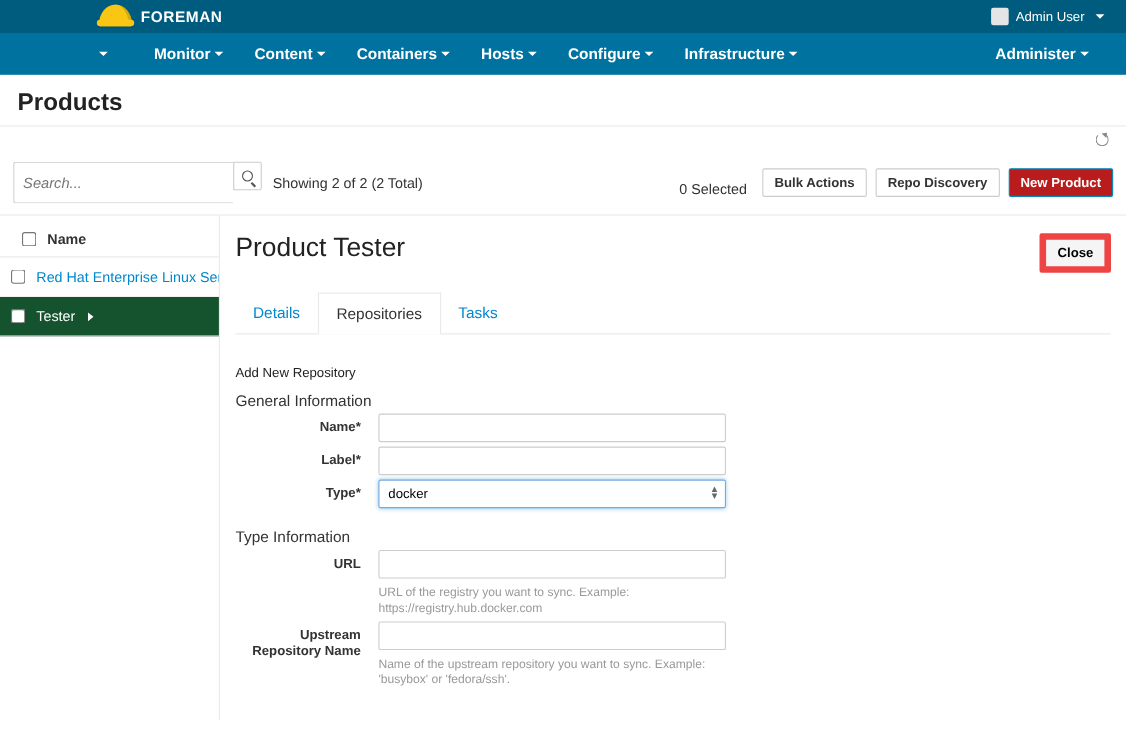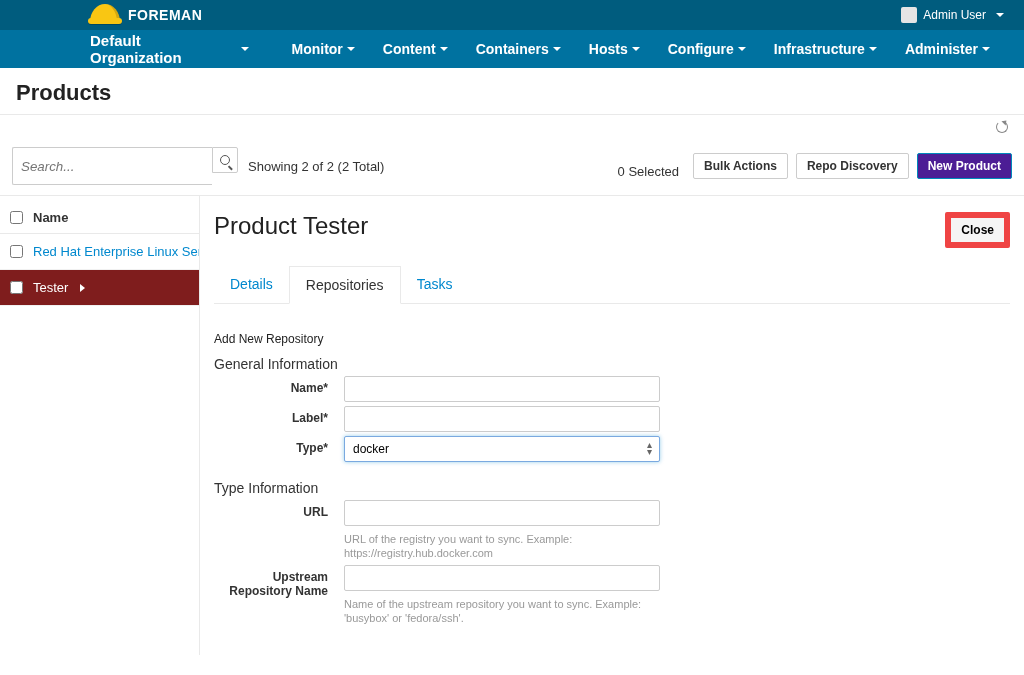--- a/index.html
+++ b/index.html
@@ -31,34 +31,34 @@
 
 .toolbar { display: flex; align-items: center; padding: 10px 12px; border-bottom: 1px solid #e9e9e9; gap: 10px; }
 .search-wrap { display: flex; }
 .search-input { width: 200px; height: 38px; padding: 2px 8px; font-style: italic; color: #999; border: 1px solid #ccc; border-right: none; border-radius: 2px 0 0 2px; }
 .search-btn { width: 26px; height: 26px; border: 1px solid #ccc; background: #fff; border-radius: 0 2px 2px 0; cursor: pointer; display:flex; align-items:center; justify-content:center; }
 .mag { width: 10px; height: 10px; border: 1.5px solid #555; border-radius: 50%; position: relative; display: inline-block; }
 .mag::after { content:""; position:absolute; right:-4px; bottom:-4px; width:5px; height:1.5px; background:#555; transform:rotate(45deg); }
 .toolbar-text { color: #333; }
 .toolbar-right { margin-left: auto; display: flex; align-items: flex-end; gap: 8px; }
 .btn { border: 1px solid #ccc; background: #fff; padding: 5px 10px; font-size: 12px; font-weight: 600; border-radius: 2px; cursor: pointer; color:#333; }
-.btn-primary { background: #4c1d95; color: #fff; border-color: #0088bb; }
+.btn-primary { background: #b91c1c; color: #fff; border-color: #0088bb; }
 .selected-text { color: #333; margin-right: 6px; }
 .refresh-btn { margin-left: auto; width: 20px; height: 20px; border: none; background: transparent; cursor: pointer; display:flex; align-items:center; justify-content:center; }
 .refresh-icon { width: 12px; height: 12px; border: 1.5px solid #888; border-radius: 50%; border-top-color: transparent; display:inline-block; position:relative; }
 .refresh-icon::after { content:""; position:absolute; top:-2px; right:-1px; width:0; height:0; border-left:3px solid transparent; border-right:3px solid transparent; border-bottom:4px solid #888; transform:rotate(45deg); }
 .header-refresh-row { display:flex; align-items:center; padding: 2px 12px 0; }
 
 
 .body-split { display: flex; }
 .sidebar { width: 200px; border-right: 1px solid #e9e9e9; padding-top: 6px; }
-.side-head { display: flex; align-items: center; gap: 10px; padding: 8px 10px; font-weight: 700; color: #333; border-bottom: 1px solid #e9e9e9; }
+.side-head { display: flex; align-items: center; gap: 10px; padding: 8px 20px; font-weight: 700; color: #333; border-bottom: 1px solid #e9e9e9; }
 .chk { width: 13px; height: 13px; }
 .side-row { display:flex; align-items:center; gap:10px; padding: 10px 10px; font-size: 13px; color: #0088ce; cursor: pointer; border-bottom: 1px solid #f1f1f1; white-space: nowrap; overflow: hidden; text-overflow: clip; }
-.side-row.active { background:#7f1d1d; color:#fff; }
+.side-row.active { background:#14532d; color:#fff; }
 .chev-right { display:inline-block; width:0; height:0; border-top:4px solid transparent; border-bottom:4px solid transparent; border-left:5px solid #fff; margin-left:2px; }
 
 
 .detail { flex: 1; padding: 16px 14px 30px 14px; }
 .detail-head { display: flex; align-items: flex-start; }
 .detail-head h2 { font-size: 24px; font-weight: 500; color: #222; }
 .close-btn { margin-left: auto; border:6px solid #ef4444; background:#f5f5f5; padding:5px 10px; font-size:12px; font-weight:600; border-radius:2px; cursor:pointer; }
 
 
 .tabs { display:flex; border-bottom:1px solid #e9e9e9; margin-top: 18px; }
@@ -88,21 +88,20 @@
   </div>
   <div class="topbar-right">
     <span class="avatar"></span>
     <span>Admin User</span>
     <span class="caret"></span>
   </div>
 </div>
 
 <div class="mainnav">
   <div class="org-switch">
-    <span>Default Organization</span>
     <span class="org-caret"></span>
   </div>
   <div class="nav-items">
     <div class="nav-item">
         <span>Monitor</span>
         <span class="caret"></span>
       </div>
     <div class="nav-item">
         <span>Content</span>
         <span class="caret"></span>

